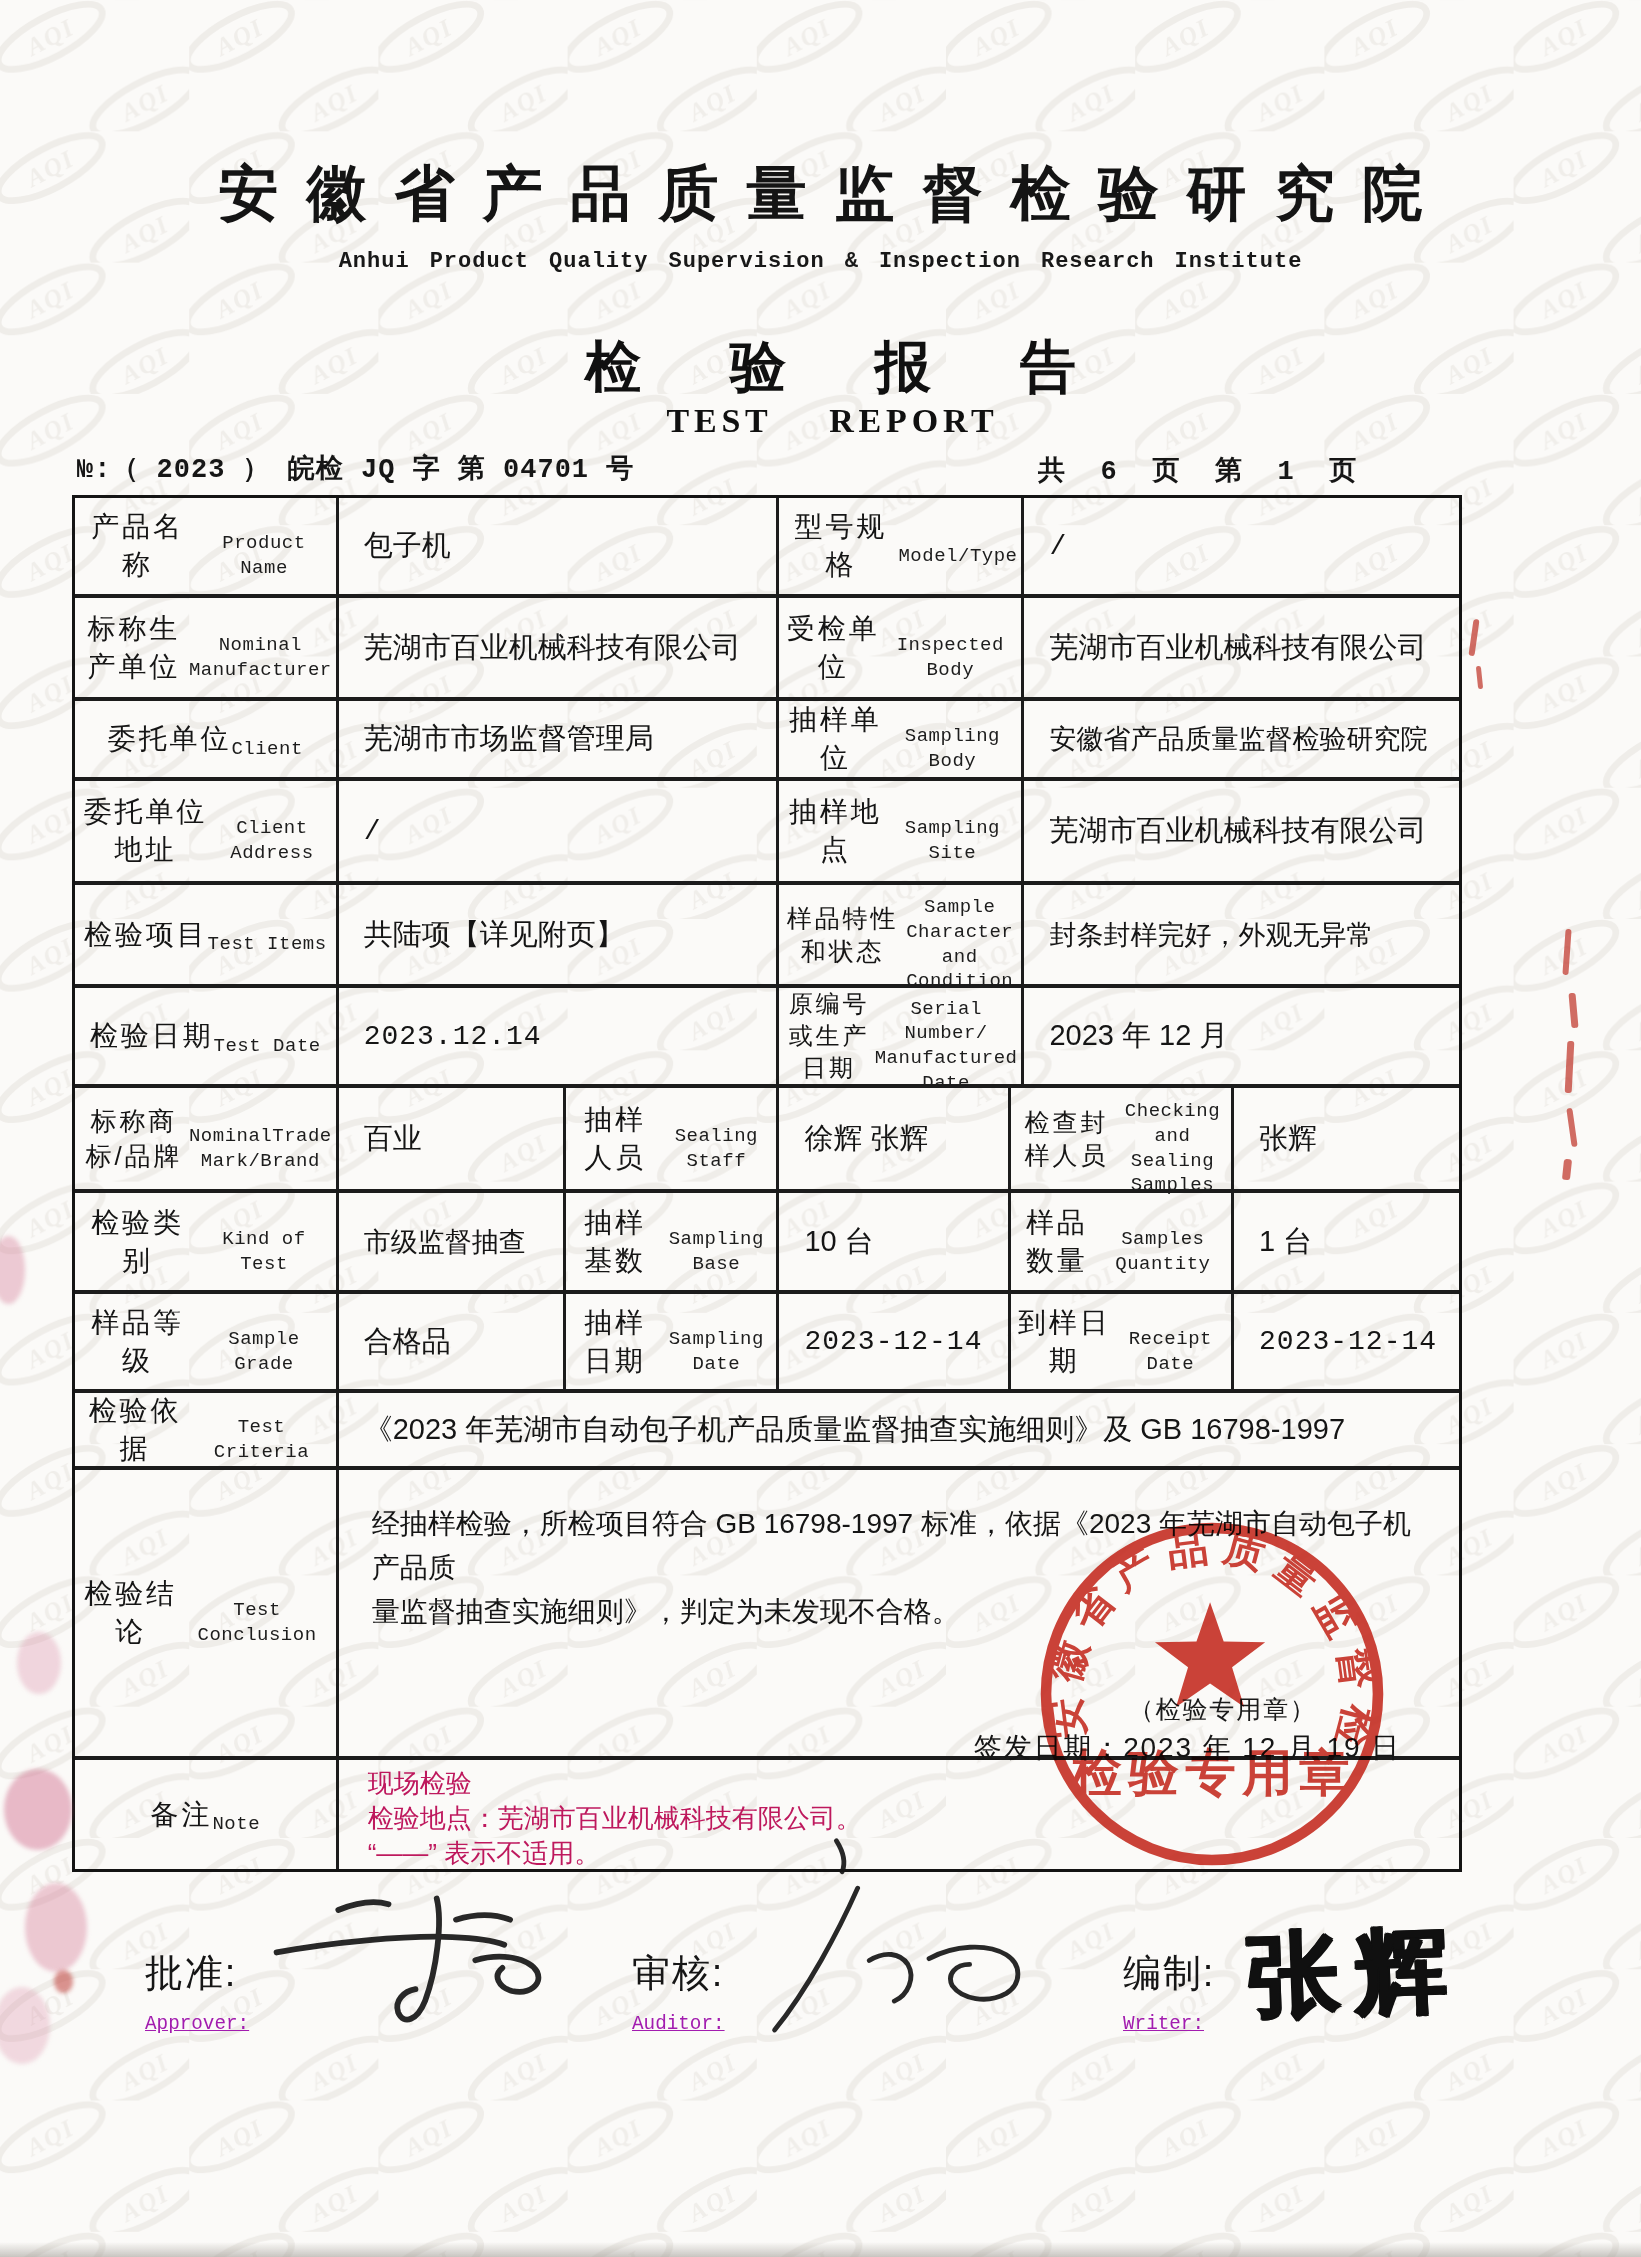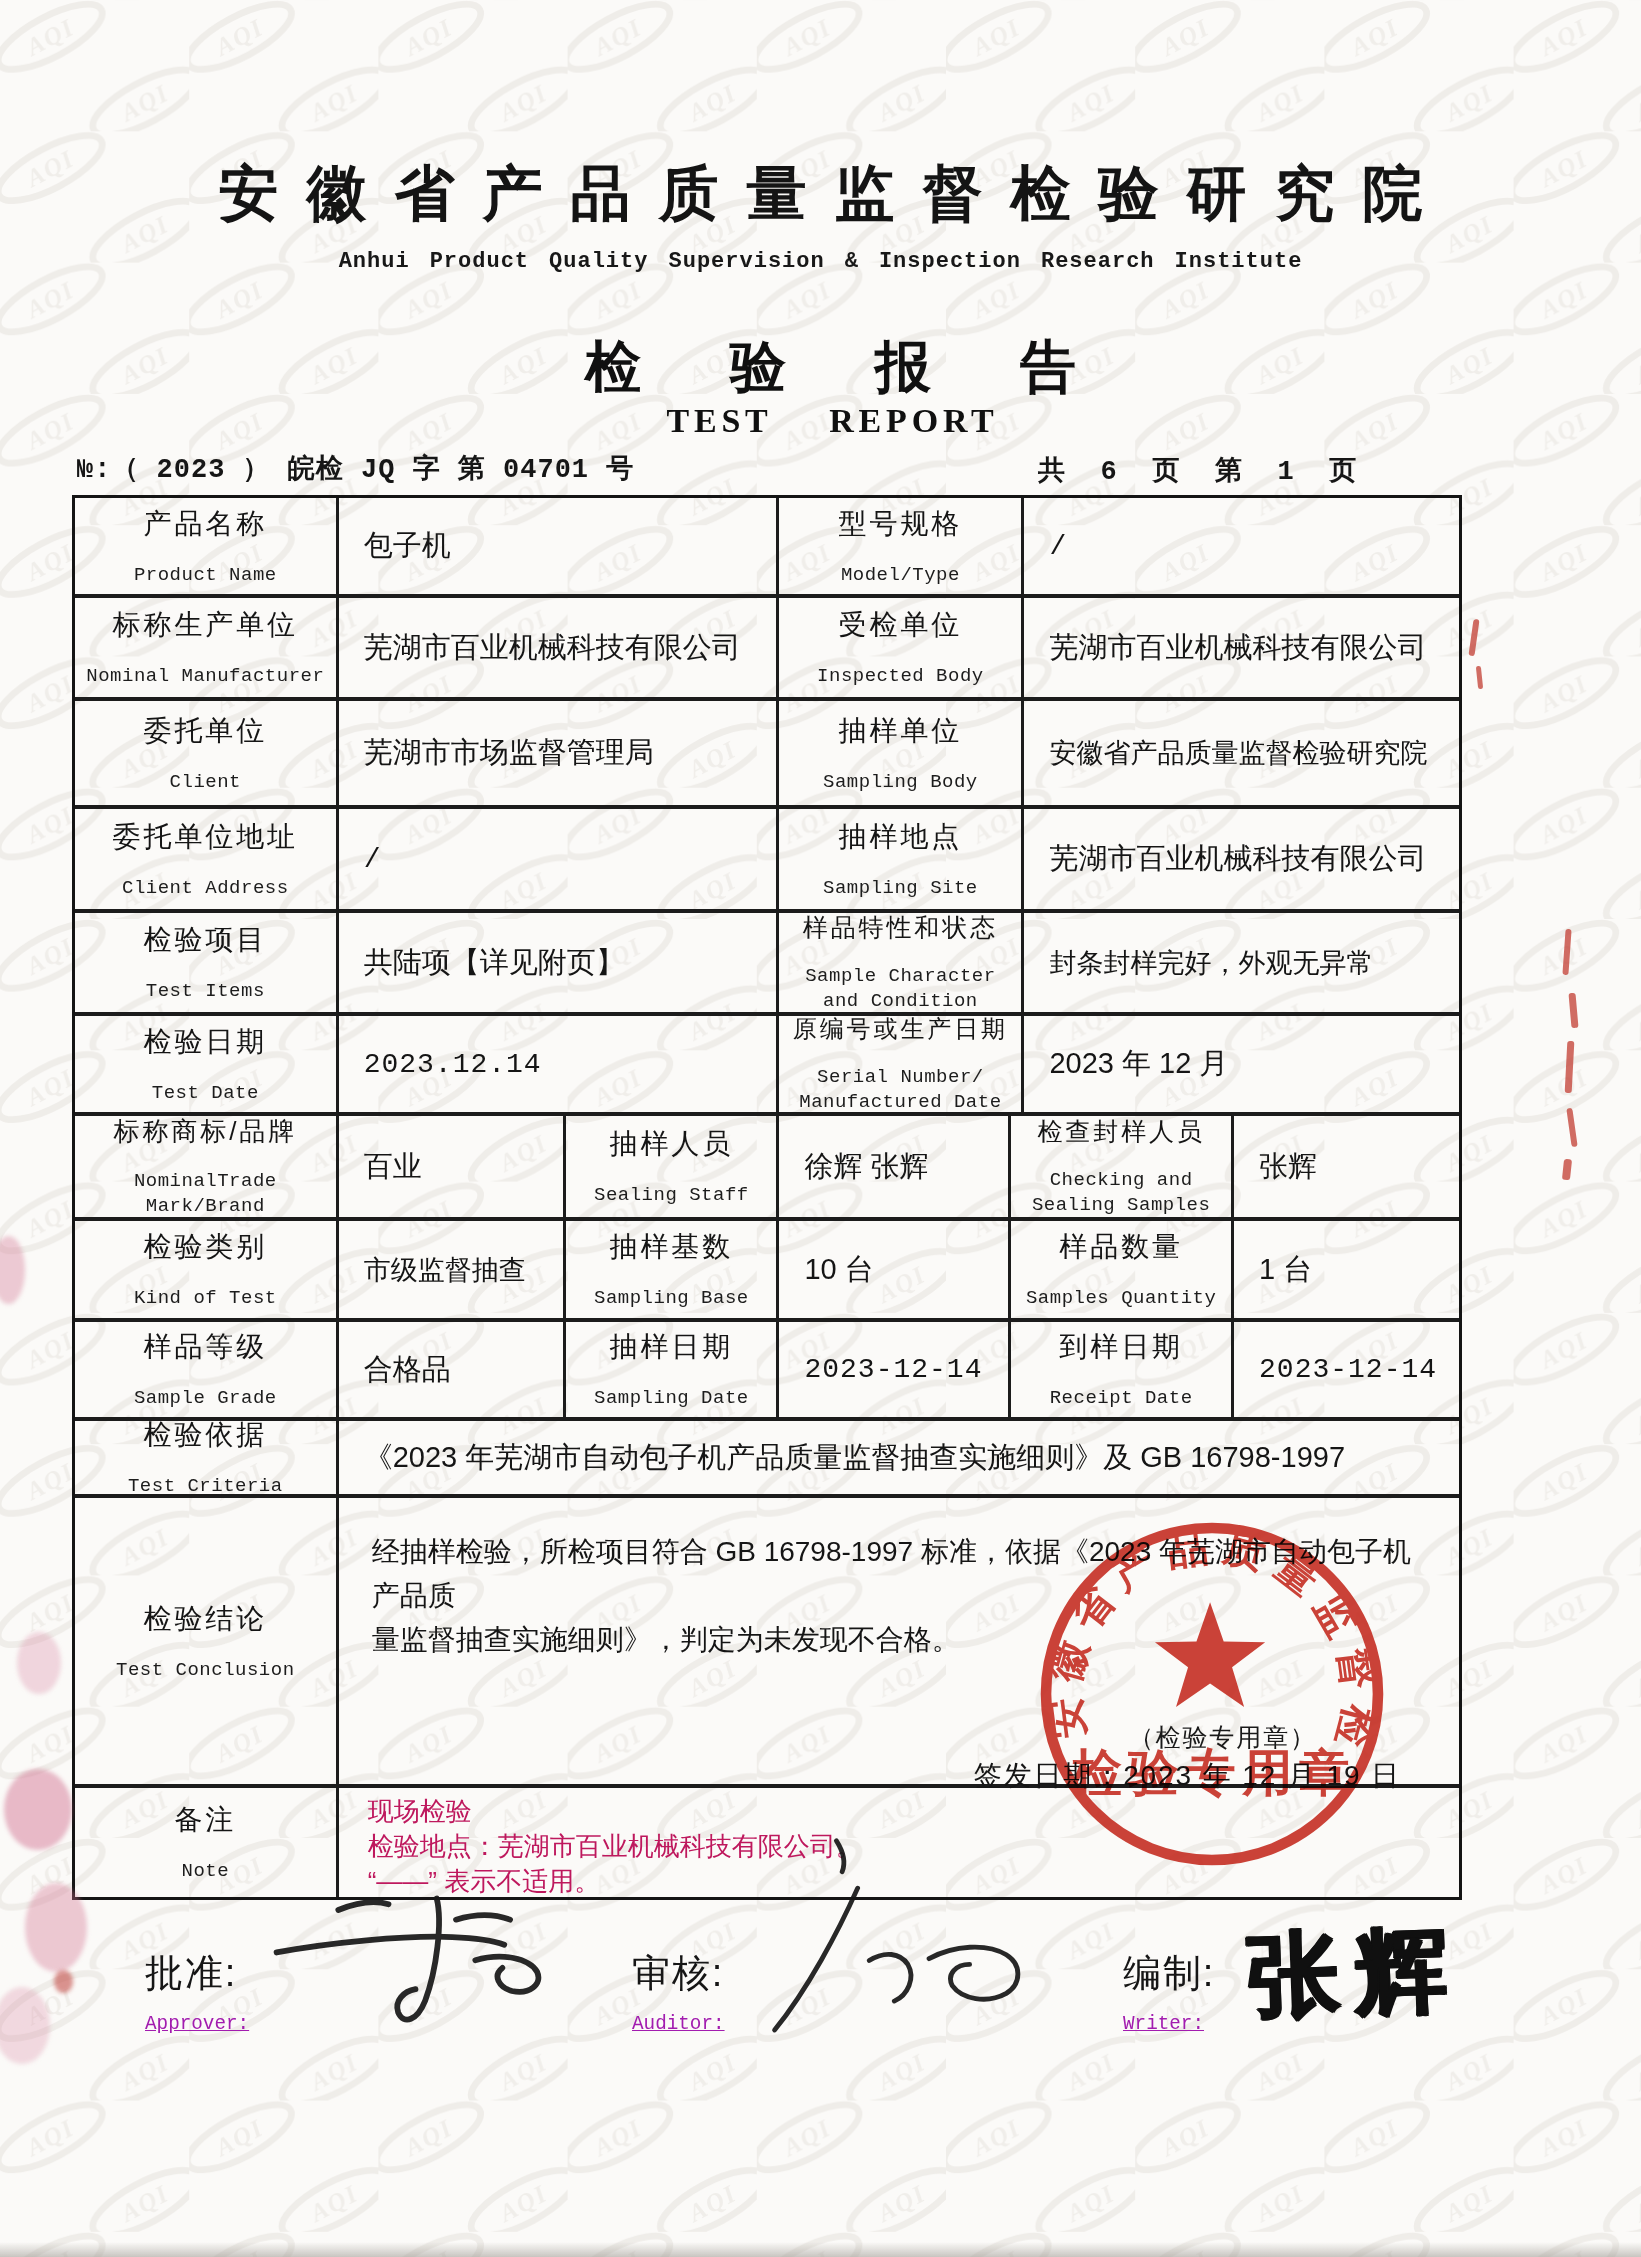--- a/index.html
+++ b/index.html
@@ -47,21 +47,21 @@
     position:absolute;left:72px;top:495px;width:1390px;
     border:3.9px solid #141414;background:transparent;
   }
   .trow{display:flex;width:100%;border-bottom:4.8px solid #1c1c1c;}
   .trow:last-child{border-bottom:none;}
   .cell{border-right:3.4px solid #1c1c1c;position:relative;}
   .cell:last-child{border-right:none;}
   .c1{width:19.05%}.c2{width:31.85%}.c3{width:17.7%}.c4{width:31.4%}
   .s1{width:19.05%}.s2{width:16.45%}.s3{width:15.4%}.s4{width:16.75%}.s5{width:16.1%}.s6{width:16.25%}
   .f1{width:19.05%}.f2{width:80.95%}
-  .lab{display:flex;flex-direction:column;justify-content:center;align-items:center;text-align:center;padding:1.9px 3.9px;}
+  .lab{display:flex;flex-direction:row;justify-content:center;align-items:center;text-align:center;padding:1.9px 3.9px;}
   .lab .cn{font-size:28px;letter-spacing:2.9px;font-weight:500;color:#151515;}
   .lab .en{font-size:19px;margin-top:20px;letter-spacing:0.5px;white-space:pre-line;line-height:1.3;
            font-family:"Liberation Mono","DejaVu Sans Mono",monospace;color:#1d1d1d;}
   .val{display:flex;align-items:center;padding-left:25px;font-size:29px;color:#151515;}
   .val.mono{font-family:"Liberation Mono","DejaVu Sans Mono",monospace;font-size:28px;letter-spacing:1px;}
   .val.small{font-size:27px;}
   .concl-cell{display:block;margin-top:20px;}
   .concl-text{white-space:pre-line;font-size:28px;line-height:44px;padding:11.6px 23px 0 33px;color:#151515;}
   .seal-note{position:absolute;left:790px;top:203px;font-size:25px;letter-spacing:1.9px;color:#1a1a1a;}
   .issue-date{position:absolute;left:635px;top:239px;font-size:28px;letter-spacing:1.9px;color:#151515;}
@@ -159,21 +159,21 @@
           </div>
         <div class="cell lab c3">
           <div class="cn">受检单位</div>
           <div class="en">Inspected Body</div>
         </div>
         <div class="cell val c4">
             <span>芜湖市百业机械科技有限公司</span>
           </div>
       </div>
 
-      <div class="trow" style="height:108px">
+      <div class="trow" style="height:80px">
         <div class="cell lab c1">
           <div class="cn">委托单位</div>
           <div class="en">Client</div>
         </div>
         <div class="cell val c2">
             <span>芜湖市市场监督管理局</span>
           </div>
         <div class="cell lab c3">
           <div class="cn">抽样单位</div>
           <div class="en">Sampling Body</div>

